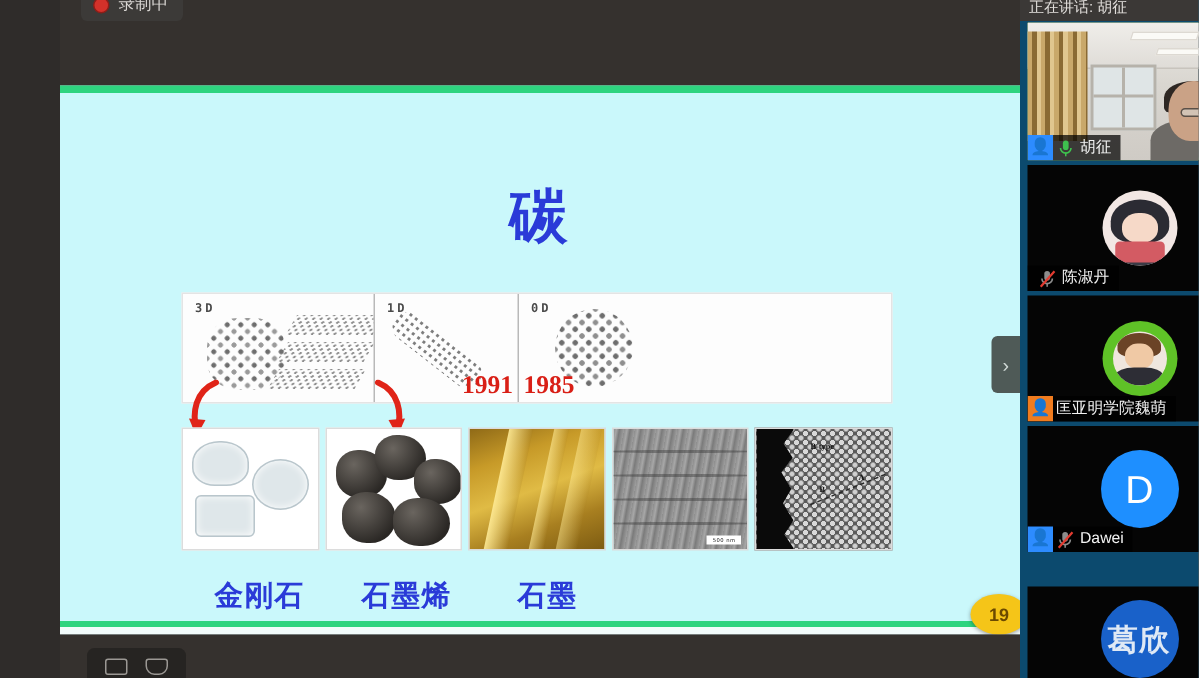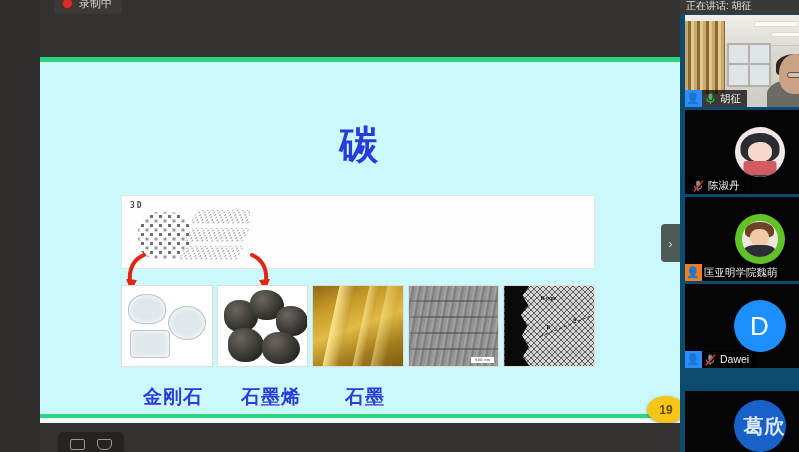--- a/index.html
+++ b/index.html
@@ -454,21 +454,31 @@
 
         <div class="dim-cell c3d">
           <span class="dim-tag">3D</span>
           <div class="blob3d"></div>
           <div class="sheet" style="left:72px;top:14px;width:58px;height:14px;"></div>
           <div class="sheet" style="left:66px;top:32px;width:58px;height:14px;"></div>
           <div class="sheet" style="left:60px;top:50px;width:58px;height:14px;"></div>
         </div>
 
 
-
+        <div class="dim-cell c1d">
+          <span class="dim-tag">1D</span>
+          <div class="tube"></div>
+          <span class="dim-year y1991">1991</span>
+        </div>
+
+        <div class="dim-cell c0d">
+          <span class="dim-tag">0D</span>
+          <div class="ball"></div>
+          <span class="dim-year y1985">1985</span>
+        </div>
       </div>
 
       <svg class="arrow" style="left:84px; top:196px;" viewBox="0 0 26 40">
         <path d="M20 2 C6 8, 4 22, 7 34" stroke="#e02418" stroke-width="4" fill="none" stroke-linecap="round"></path>
         <path d="M7 38 L2 26 L13 27 Z" fill="#e02418"></path>
       </svg>
       <svg class="arrow" style="left:206px; top:196px;" viewBox="0 0 26 40">
         <path d="M6 2 C20 8, 22 22, 19 34" stroke="#e02418" stroke-width="4" fill="none" stroke-linecap="round"></path>
         <path d="M19 38 L24 26 L13 27 Z" fill="#e02418"></path>
       </svg>
@@ -623,19 +633,19 @@
             <path d="M1.6 5.6 a3.5 3.5 0 0 0 7 0" stroke="#8c8c8c" stroke-width="1.1" fill="none"></path>
             <rect x="4.6" y="8.6" width="1" height="2.6" fill="#8c8c8c"></rect>
             <line x1="0.8" y1="11.2" x2="10" y2="0.8" stroke="#e23b30" stroke-width="1.5"></line>
           </svg>
         </div>
         <span class="name-text">Dawei</span>
       </div>
     </div>
 
     <div class="tile" style="top:391px;height:61px;">
-      <div class="av-circle" style="width:52px;height:52px;background:#1961c9;top:58%;justify-content:flex-end;">
+      <div class="av-circle" style="width:52px;height:52px;background:#1961c9;top:58%;">
         <span class="av-cn">葛欣</span>
       </div>
     </div>
 
   </div>
 </div>
 
 </body></html>

